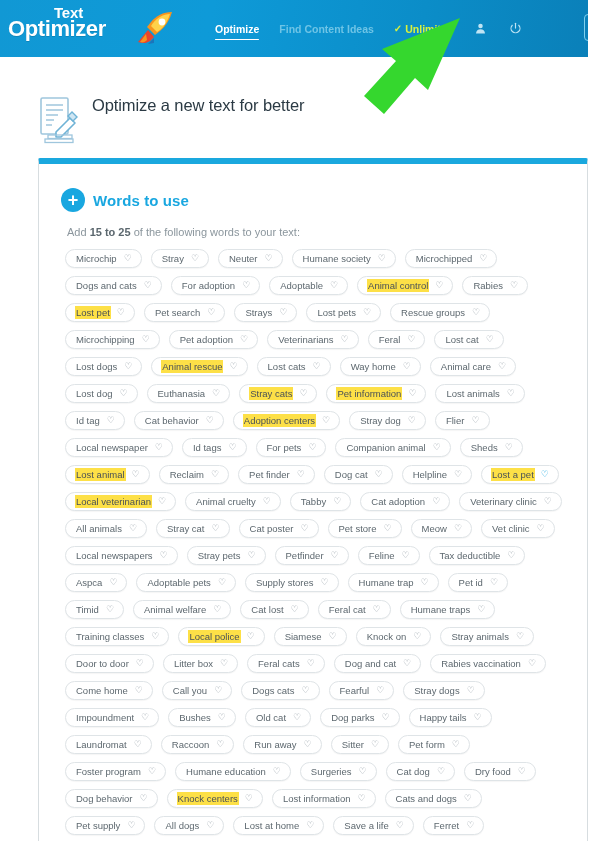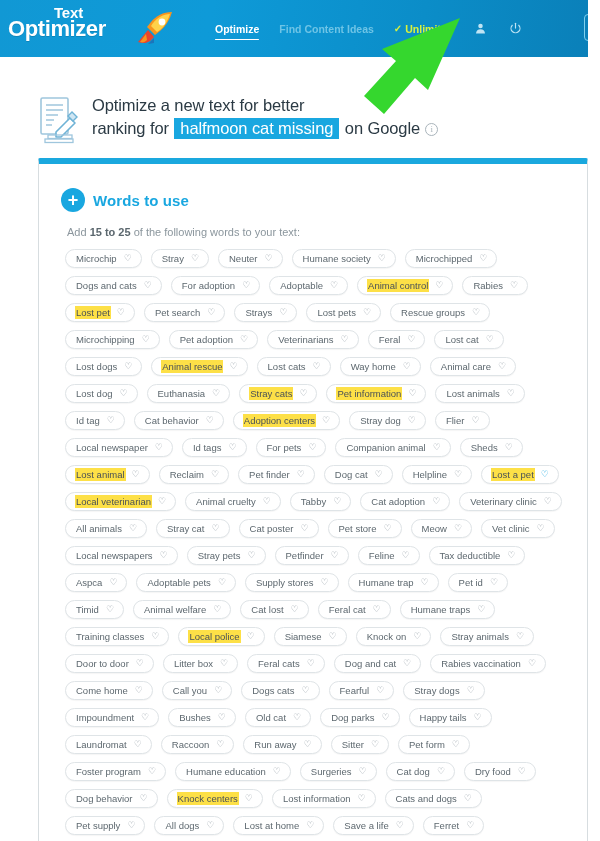--- a/index.html
+++ b/index.html
@@ -211,23 +211,20 @@
       <line x1="8" y1="19" x2="20" y2="19" stroke="#9fc6dd" stroke-width="1.5"></line>
       <line x1="8" y1="24" x2="16" y2="24" stroke="#9fc6dd" stroke-width="1.5"></line>
       <line x1="8" y1="29" x2="14" y2="29" stroke="#9fc6dd" stroke-width="1.5"></line>
       <path d="M18 36l14-14 5 5-14 14H18z" fill="#ffffff" stroke="#6fb3d6" stroke-width="1.6" stroke-linejoin="round"></path>
       <path d="M30 20l4-4 5 5-4 4z" fill="#cfe6f3" stroke="#6fb3d6" stroke-width="1.4"></path>
       <rect x="10" y="39" width="24" height="3.5" fill="none" stroke="#9fc6dd" stroke-width="1.3"></rect>
       <rect x="7" y="43" width="28" height="3.5" fill="none" stroke="#9fc6dd" stroke-width="1.3"></rect>
     </svg>
     <div class="heading-text">
       <div>Optimize a new text for better</div>
-      <div>
-        <span>ranking for </span><span class="kw">halfmoon cat missing</span><span> on Google</span><span class="info-i">i</span>
-      </div>
     </div>
   </div>
 
   <svg class="arrow" viewBox="0 0 130 125">
     <path d="M120 2 L88 74 L75 62 L44 98 L24 80 L56 45 L42 33 Z" fill="#35d72e"></path>
   </svg>
 
   <div class="card">
     <div class="card-inner">
 

